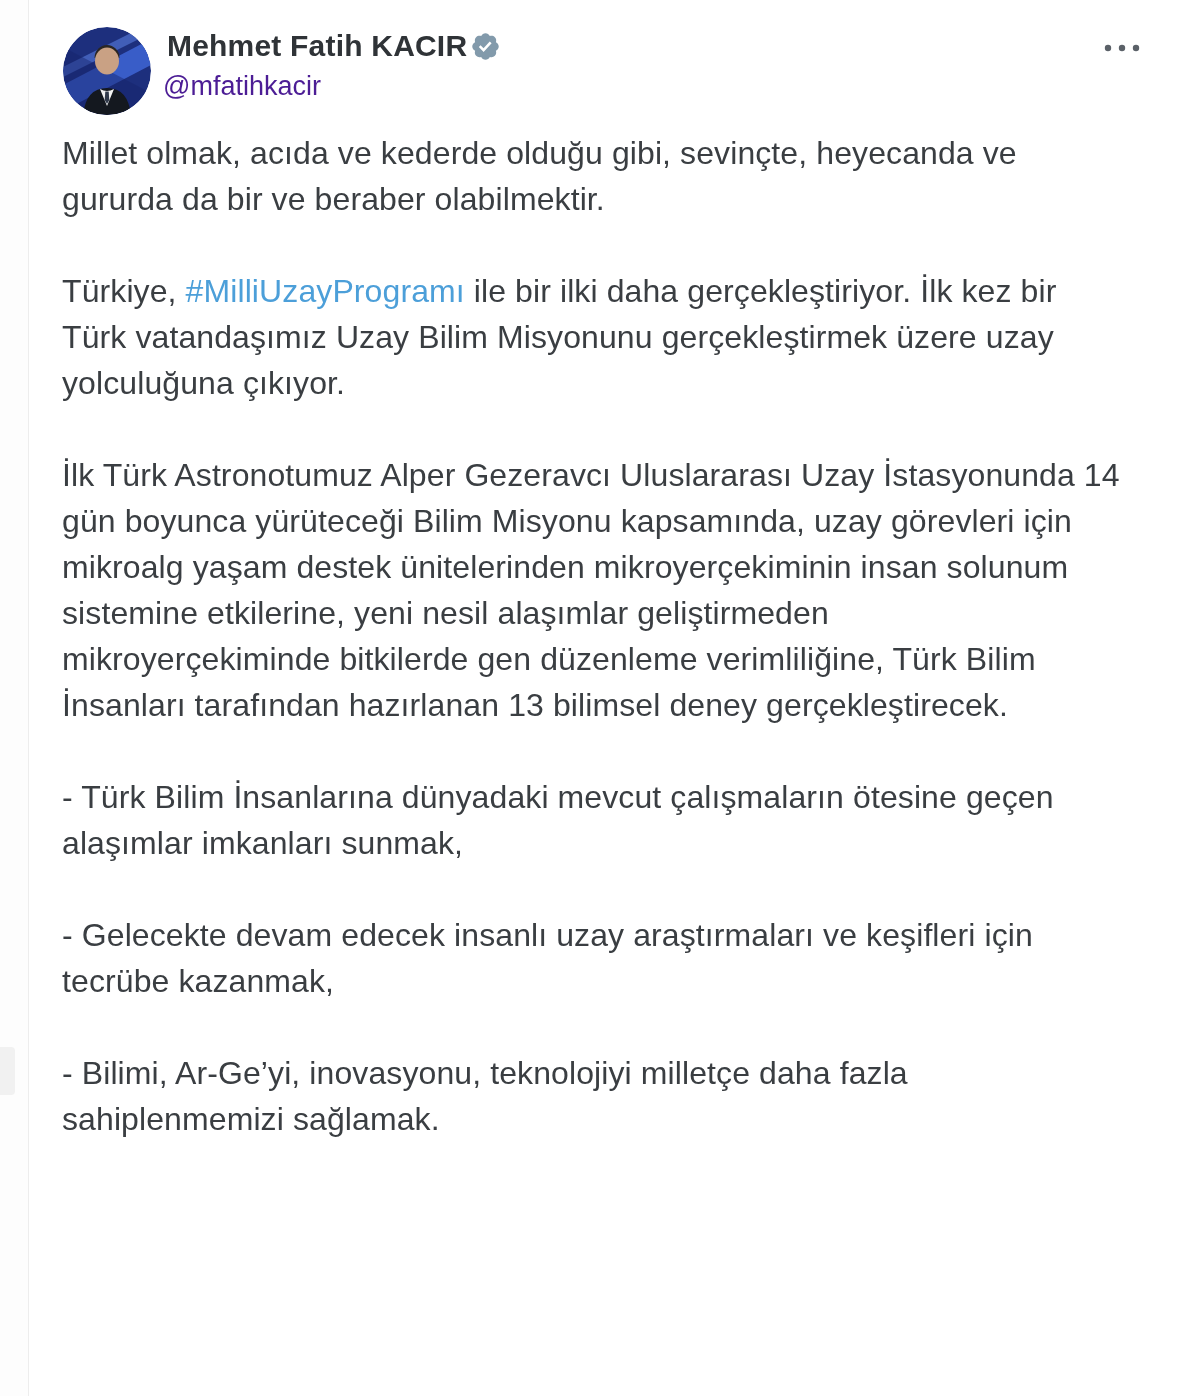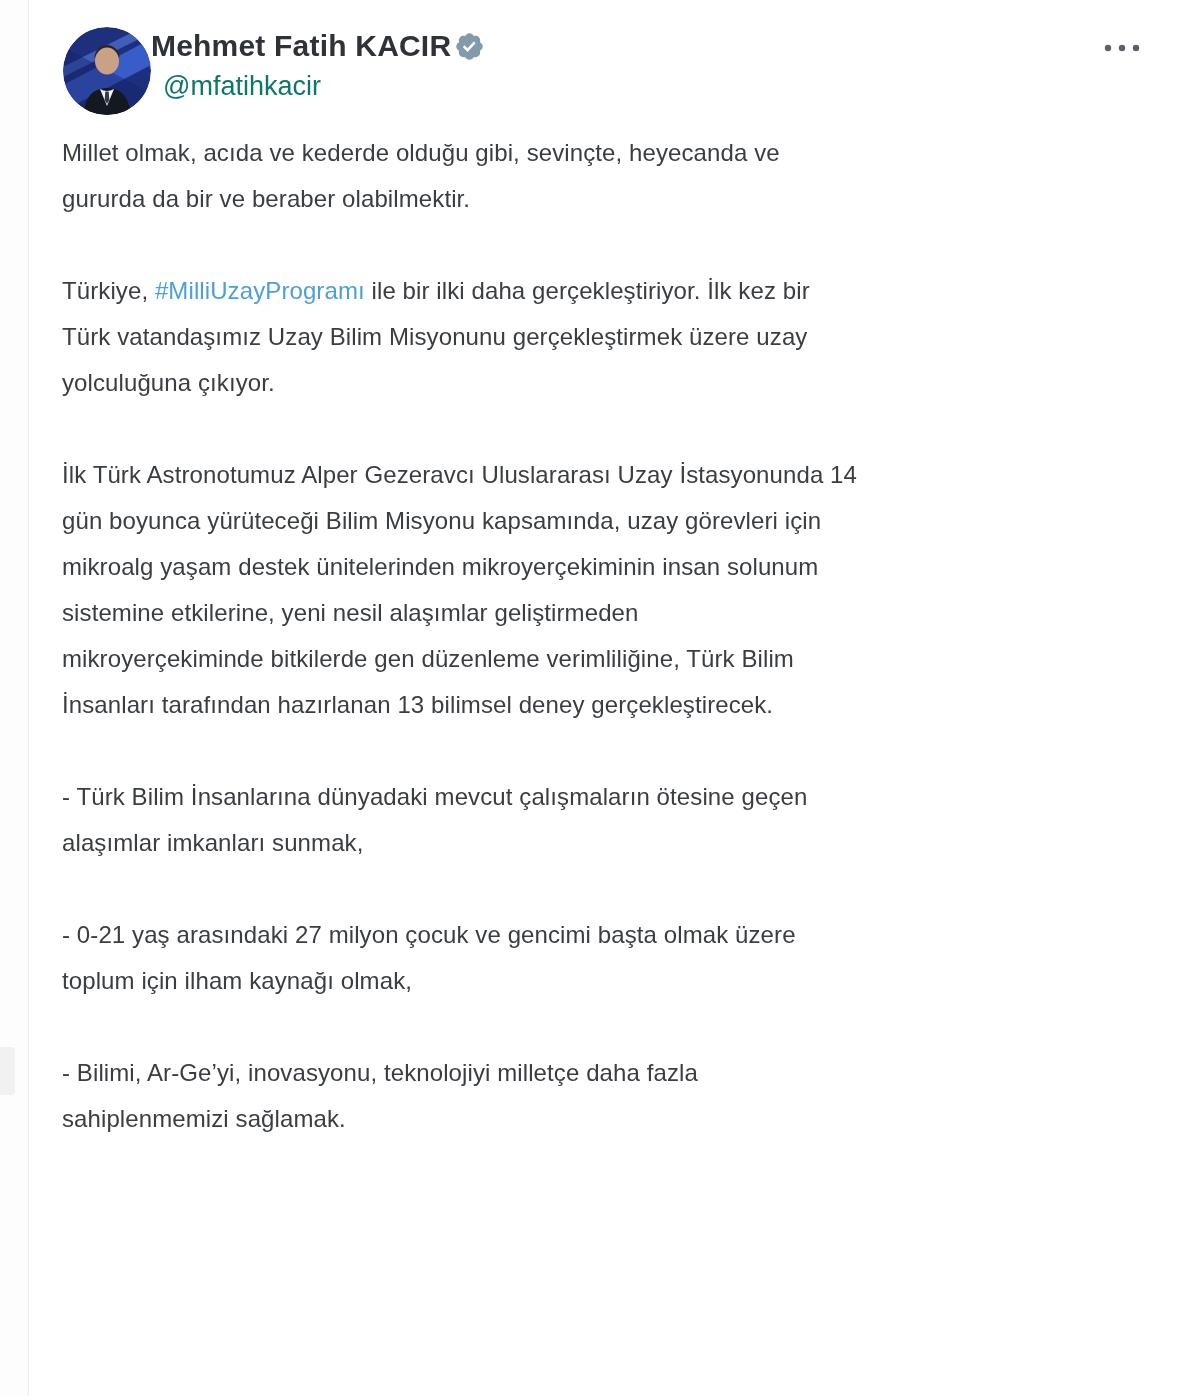--- a/index.html
+++ b/index.html
@@ -39,21 +39,21 @@
     left: 63px;
     top: 27px;
     width: 88px;
     height: 88px;
     border-radius: 50%;
     overflow: hidden;
     cursor: pointer;
   }
   .name-row {
     position: absolute;
-    left: 151px;
+    left: 167px;
     top: 29px;
     display: flex;
     align-items: center;
     gap: 3px;
     white-space: nowrap;
   }
   .display-name {
     font-size: 30px;
     font-weight: 700;
     color: #2f3337;
@@ -64,42 +64,42 @@
     width: 31px;
     height: 31px;
     display: inline-block;
     cursor: pointer;
   }
   .handle {
     position: absolute;
     left: 163px;
     top: 71px;
     font-size: 27px;
-    color: #0f766e;
+    color: #4c1d95;
     cursor: pointer;
   }
   .more-button {
     position: absolute;
     left: 1096px;
     top: 32px;
     width: 52px;
     height: 32px;
     display: flex;
     align-items: center;
     justify-content: center;
     cursor: pointer;
     border-radius: 16px;
   }
   
   .tweet-body {
     position: absolute;
     left: 62px;
     top: 130px;
     width: 1080px;
-    font-size: 24px;
+    font-size: 32px;
     line-height: 46px;
     color: #3a3e42;
     letter-spacing: 0.1px;
   }
   .tweet-body .para {
     white-space: pre-line;
     margin: 0 0 46px 0;
   }
   .tweet-body .para:last-child { margin-bottom: 12px; }
   .hashtag {
@@ -162,18 +162,18 @@
 Türk vatandaşımız Uzay Bilim Misyonunu gerçekleştirmek üzere uzay
 yolculuğuna çıkıyor.</span></p>
     <p class="para">İlk Türk Astronotumuz Alper Gezeravcı Uluslararası Uzay İstasyonunda 14
 gün boyunca yürüteceği Bilim Misyonu kapsamında, uzay görevleri için
 mikroalg yaşam destek ünitelerinden mikroyerçekiminin insan solunum
 sistemine etkilerine, yeni nesil alaşımlar geliştirmeden
 mikroyerçekiminde bitkilerde gen düzenleme verimliliğine, Türk Bilim
 İnsanları tarafından hazırlanan 13 bilimsel deney gerçekleştirecek.</p>
     <p class="para">- Türk Bilim İnsanlarına dünyadaki mevcut çalışmaların ötesine geçen
 alaşımlar imkanları sunmak,</p>
-    <p class="para">- 0-21 yaş arasındaki 27 milyon çocuk ve gencimi başta olmak üzere
-toplum için ilham kaynağı olmak,</p>
+    <p class="para">- Gelecekte devam edecek insanlı uzay araştırmaları ve keşifleri için
+tecrübe kazanmak,</p>
     <p class="para">- Bilimi, Ar-Ge’yi, inovasyonu, teknolojiyi milletçe daha fazla
 sahiplenmemizi sağlamak.</p>
   </div>
 </div>
 
 </body></html>

